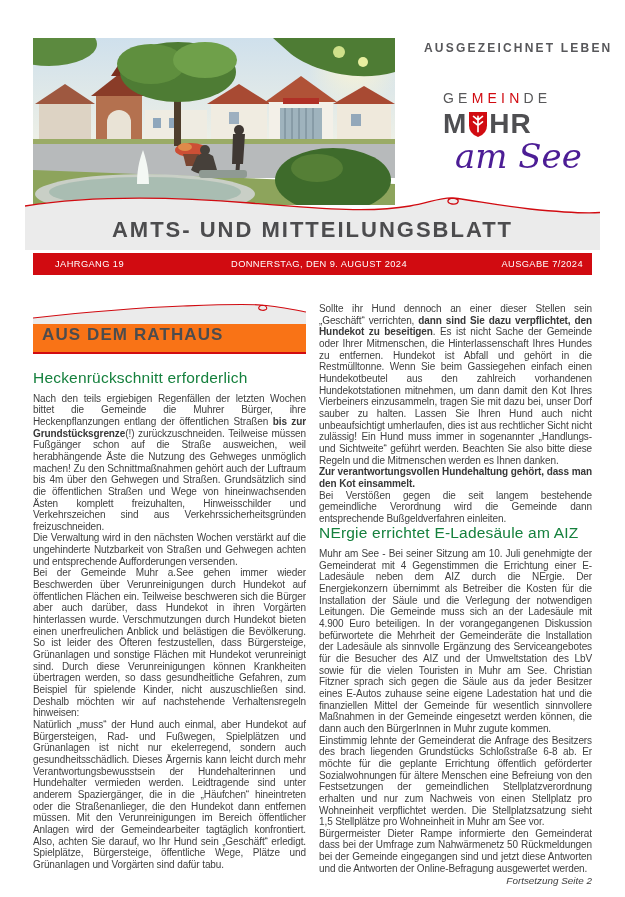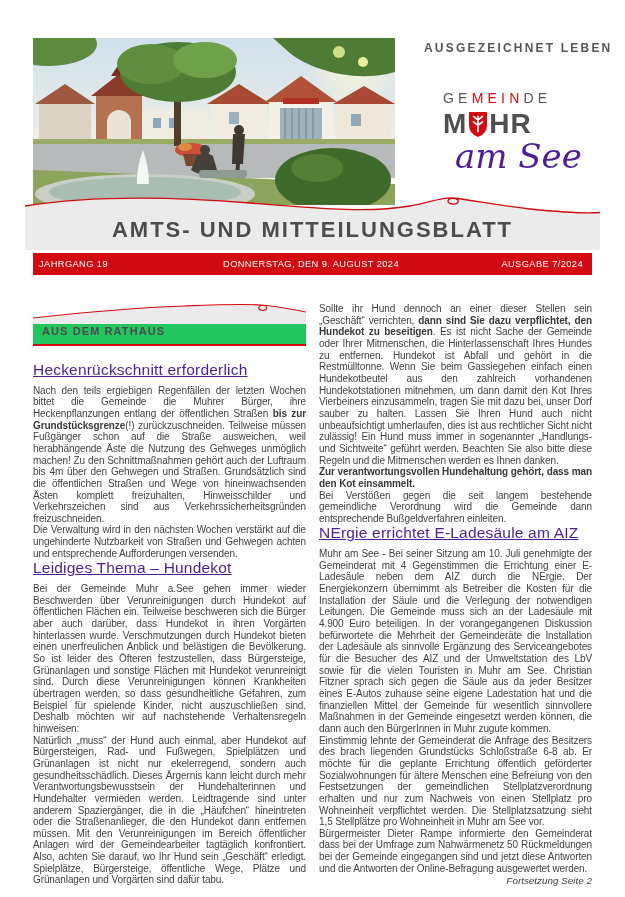--- a/index.html
+++ b/index.html
@@ -24,35 +24,35 @@
                 font-size:34px; margin-left:12px; margin-top:-4px; white-space:nowrap; }
 
   .waveband { position:absolute; left:25px; top:186px; width:575px; height:66px; }
   .banner-title { position:absolute; left:33px; top:217px; width:559px; text-align:center;
                   font-size:22px; font-weight:bold; letter-spacing:2px; color:#4c4c4e; }
 
   .red-strip { position:absolute; left:33px; top:253px; width:559px; height:22px;
                background:#d10b11; color:#ffffff; font-size:9.3px; letter-spacing:0.4px;
                display:flex; align-items:center; }
   .red-strip .cell { flex:1; }
-  .red-strip .left  { text-align:left;  padding-left:6px; }
+  .red-strip .left  { text-align:left;  padding-left:22px; }
   .red-strip .mid   { text-align:center; }
   .red-strip .right { text-align:right; padding-right:9px; }
 
   
   .columns { position:absolute; left:33px; top:300px; width:559px; display:flex; gap:13px; }
   .col { width:273px; }
 
   .section-header { margin-bottom:15px; }
   .sh-wave { display:block; width:273px; height:24px; }
-  .sh-bar { background:#22c55e; border-bottom:2px solid #d10b11; padding:1px 0 7px 9px;
-            font-size:11px; font-weight:bold; letter-spacing:1.1px; color:#4c4c4e; }
+  .sh-bar { background:#f97316; border-bottom:2px solid #d10b11; padding:1px 0 7px 9px;
+            font-size:17px; font-weight:bold; letter-spacing:1.1px; color:#4c4c4e; }
 
-  h2.art { font-size:15.5px; font-weight:400; color:#4c1d95; letter-spacing:0.2px;
-           margin:0 0 5px 0; line-height:1.2;text-decoration:underline; }
+  h2.art { font-size:15.5px; font-weight:400; color:#15803d; letter-spacing:0.2px;
+           margin:0 0 5px 0; line-height:1.2; }
   .art-gap { margin-top:14px; }
 
   p.body { font-size:10px; line-height:11.65px; letter-spacing:-0.1px; text-align:justify;
            color:#3f3f3f; hyphens:auto; -webkit-hyphens:auto; }
   p.body b { font-weight:bold; color:#383838; }
   p.continuation { font-style:italic; text-align:right; font-size:9.9px; line-height:11.65px;
                    margin-top:1px; color:#3f3f3f; }
   .rc-pad { padding-top:3px; }
 </style>
 </head>
@@ -162,21 +162,20 @@
           <path d="M0,18 C45,13 95,8 150,6 C185,4.6 215,3.6 230,5.2 C244,6 258,9 273,12 L273,24 L0,24 Z" fill="#ebebeb"></path>
           <path d="M0,18 C45,13 95,8 150,6 C185,4.6 210,3.5 228,5 C236,5.6 235,11 229,10.3 C224,9.7 225,5.4 230,5.2 C244,6 258,9 273,12" fill="none" stroke="#d10b11" stroke-width="1.1"></path>
         </svg>
         <div class="sh-bar">AUS DEM RATHAUS</div>
       </div>
 
       <h2 class="art">Heckenrückschnitt erforderlich</h2>
       <p class="body"><span>Nach den teils ergiebigen Regenfällen der letzten Wochen bittet die Gemeinde die Muhrer Bürger, ihre Heckenpflanzungen entlang der öffentlichen Straßen </span><b>bis zur Grundstücksgrenze</b><span>(!) zurückzuschneiden. Teilweise müssen Fußgänger schon auf die Straße ausweichen, weil herabhängende Äste die Nutzung des Gehweges unmöglich machen! Zu den Schnittmaßnahmen gehört auch der Luftraum bis 4m über den Gehwegen und Straßen. Grundsätzlich sind die öffentlichen Straßen und Wege von hineinwachsenden Ästen komplett freizuhalten, Hinweisschilder und Verkehrszeichen sind aus Verkehrssicherheitsgründen freizuschneiden.</span></p>
       <p class="body"><span>Die Verwaltung wird in den nächsten Wochen verstärkt auf die ungehinderte Nutzbarkeit von Straßen und Gehwegen achten und entsprechende Aufforderungen versenden.</span></p>
 
-      <h2 class="art art-gap">Leidiges Thema – Hundekot</h2>
       <p class="body"><span>Bei der Gemeinde Muhr a.See gehen immer wieder Beschwerden über Verunreinigungen durch Hundekot auf öffentlichen Flächen ein. Teilweise beschweren sich die Bürger aber auch darüber, dass Hundekot in ihren Vorgärten hinterlassen wurde. Verschmutzungen durch Hundekot bieten einen unerfreulichen Anblick und belästigen die Bevölkerung. So ist leider des Öfteren festzustellen, dass Bürgersteige, Grünanlagen und sonstige Flächen mit Hundekot verunreinigt sind. Durch diese Verunreinigungen können Krankheiten übertragen werden, so dass gesundheitliche Gefahren, zum Beispiel für spielende Kinder, nicht auszuschließen sind. Deshalb möchten wir auf nachstehende Verhaltensregeln hinweisen:</span></p>
       <p class="body"><span>Natürlich „muss“ der Hund auch einmal, aber Hundekot auf Bürgersteigen, Rad- und Fußwegen, Spielplätzen und Grünanlagen ist nicht nur ekelerregend, sondern auch gesundheitsschädlich. Dieses Ärgernis kann leicht durch mehr Verantwortungsbewusstsein der Hundehalterinnen und Hundehalter vermieden werden. Leidtragende sind unter anderem Spaziergänger, die in die „Häufchen“ hineintreten oder die Straßenanlieger, die den Hundekot dann entfernen müssen. Mit den Verunreinigungen im Bereich öffentlicher Anlagen wird der Gemeindearbeiter tagtäglich konfrontiert. Also, achten Sie darauf, wo Ihr Hund sein „Geschäft“ erledigt. Spielplätze, Bürgersteige, öffentliche Wege, Plätze und Grünanlagen und Vorgärten sind dafür tabu.</span></p>
     </div>
 
     <div class="col rc-pad">
       <p class="body"><span>Sollte ihr Hund dennoch an einer dieser Stellen sein „Geschäft“ verrichten, </span><b>dann sind Sie dazu verpflichtet, den Hundekot zu beseitigen</b><span>. Es ist nicht Sache der Gemeinde oder Ihrer Mitmenschen, die Hinterlassenschaft Ihres Hundes zu entfernen. Hundekot ist Abfall und gehört in die Restmülltonne. Wenn Sie beim Gassiegehen einfach einen Hundekotbeutel aus den zahlreich vorhandenen Hundekotstationen mitnehmen, um dann damit den Kot Ihres Vierbeiners einzusammeln, tragen Sie mit dazu bei, unser Dorf sauber zu halten. Lassen Sie Ihren Hund auch nicht unbeaufsichtigt umherlaufen, dies ist aus rechtlicher Sicht nicht zulässig! Ein Hund muss immer in sogenannter „Handlungs- und Sichtweite“ geführt werden. Beachten Sie also bitte diese Regeln und die Mitmenschen werden es Ihnen danken.</span></p>
       <p class="body"><b>Zur verantwortungsvollen Hundehaltung gehört, dass man den Kot einsammelt.</b></p>
       <p class="body"><span>Bei Verstößen gegen die seit langem bestehende gemeindliche Verordnung wird die Gemeinde dann entsprechende Bußgeldverfahren einleiten.</span></p>
 
       <h2 class="art art-gap">NErgie errichtet E-Ladesäule am AIZ</h2>

